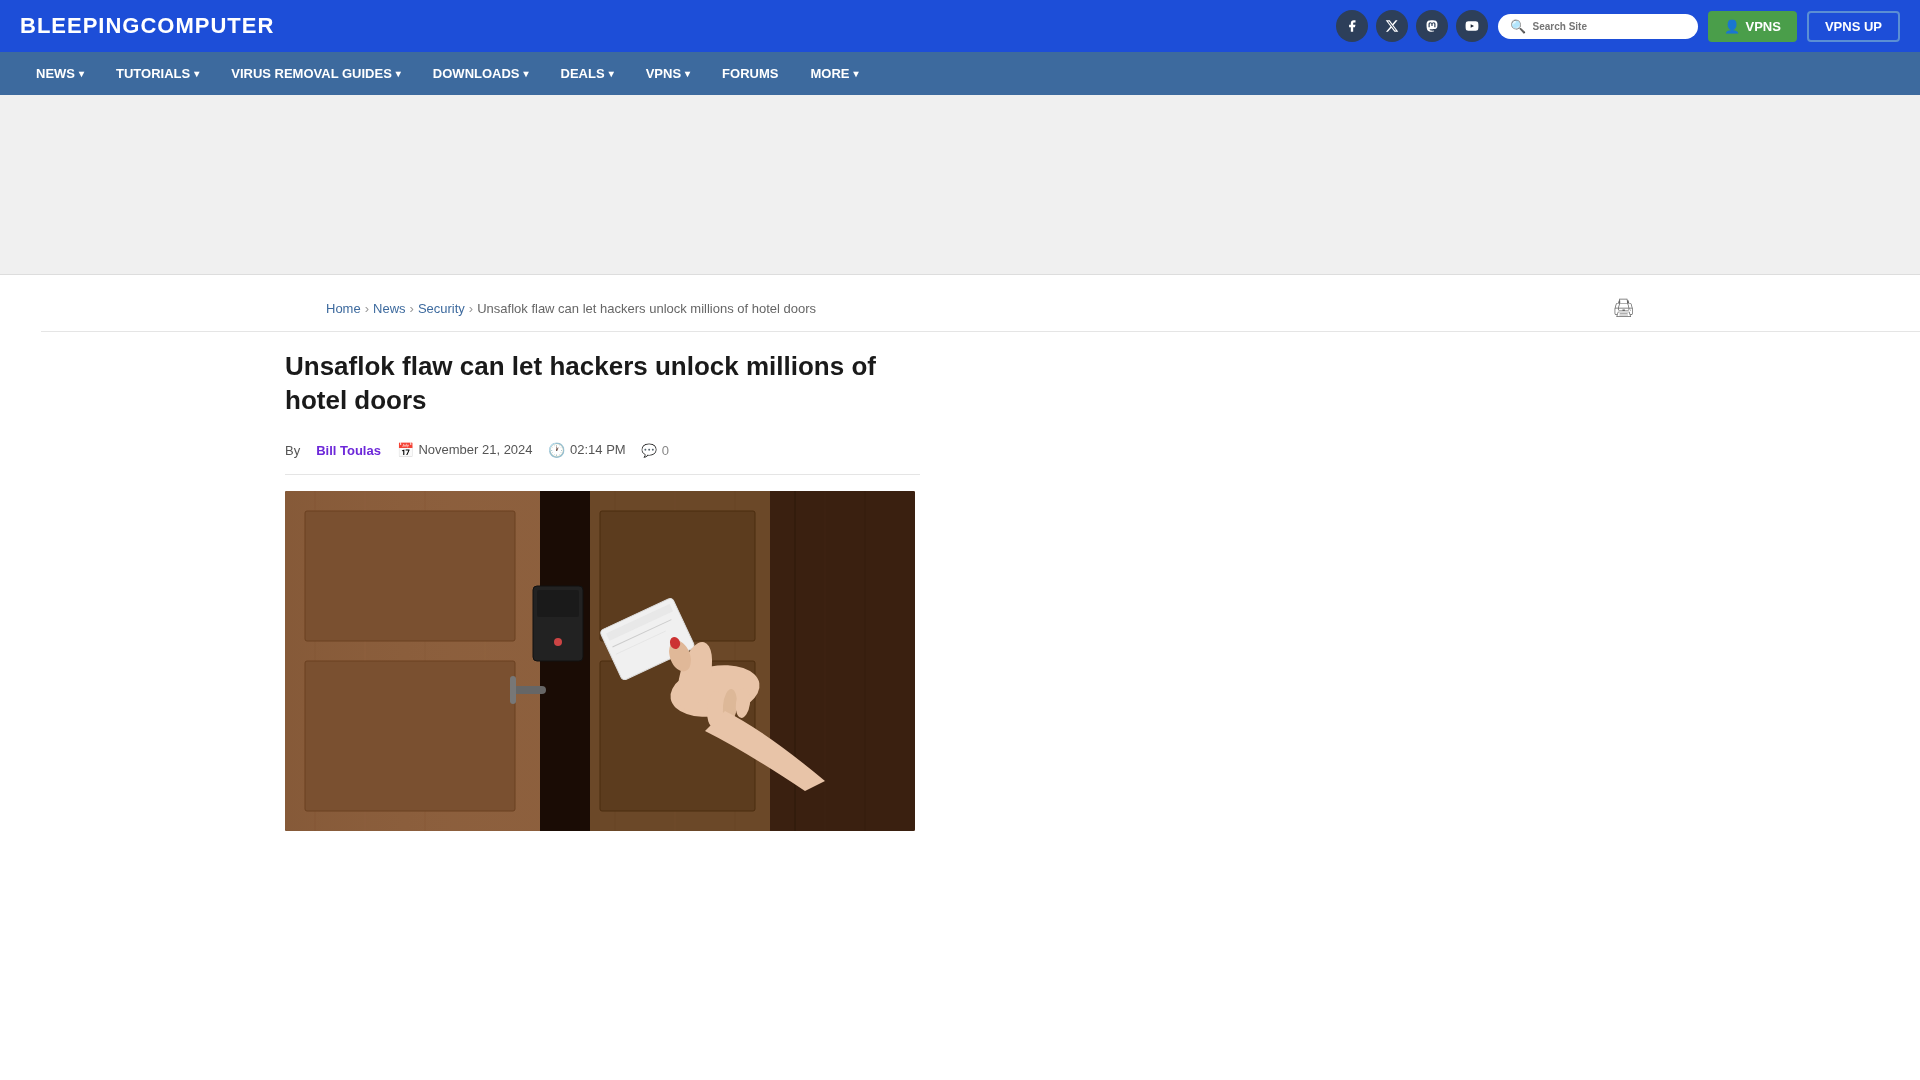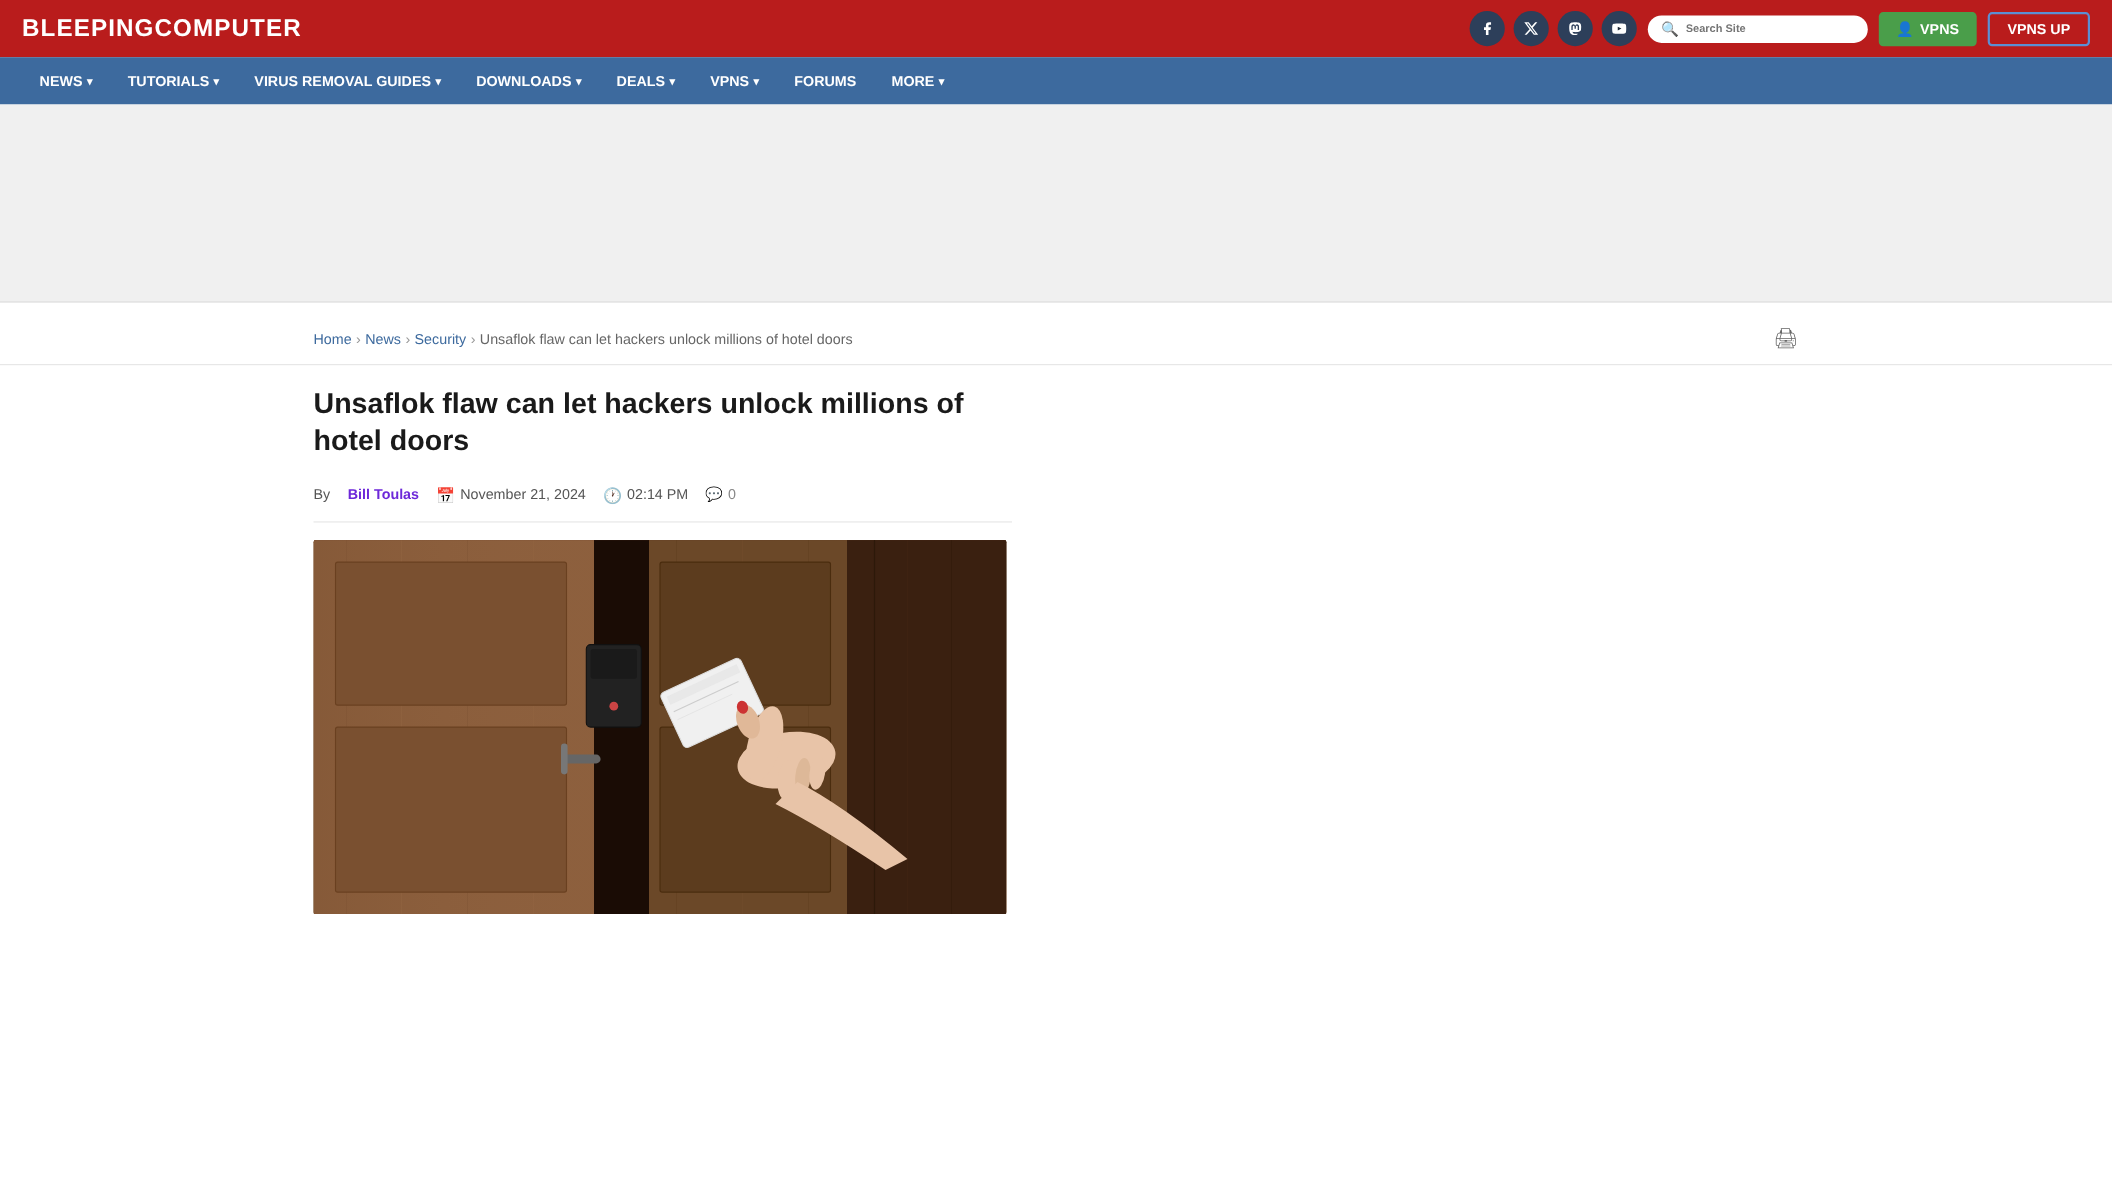--- a/index.html
+++ b/index.html
@@ -1,20 +1,20 @@
 <!DOCTYPE html>
 <html><head>
   <meta charset="utf-8">
   <style>
     * { margin: 0; padding: 0; box-sizing: border-box; }
     body { font-family: Arial, Helvetica, sans-serif; background: #fff; color: #333; font-size: 14px; }
 
     
     .header {
-      background: #b91c1c;
+      background: #1d4ed8;
       padding: 10px 20px;
       display: flex;
       align-items: center;
       justify-content: space-between;
     }
     .logo {
       color: #fff;
       font-size: 22px;
       font-weight: 300;
       letter-spacing: 1px;
@@ -126,20 +126,21 @@
     }
 
     
     .breadcrumb-bar {
       display: flex;
       align-items: center;
       justify-content: space-between;
       padding: 12px 285px 12px 285px;
       border-bottom: 1px solid #e5e5e5;
       margin-top: 10px;
+      margin-left: 41px;
     }
     .breadcrumb {
       display: flex;
       align-items: center;
       gap: 4px;
       font-size: 13px;
     }
     .breadcrumb a {
       color: #3d6a9e;
       text-decoration: none;
@@ -157,21 +158,21 @@
     }
     .article-title {
       font-size: 26px;
       font-weight: 700;
       color: #1a1a1a;
       margin: 18px 0 16px;
       line-height: 1.3;
     }
     .article-meta {
       display: flex;
-      align-items: center;
+      align-items: flex-end;
       gap: 16px;
       font-size: 13px;
       color: #555;
       padding: 8px 0 16px;
       border-bottom: 1px solid #e5e5e5;
     }
     .article-meta .author {
       color: #6d28d9;
       font-weight: 600;
       text-decoration: none;

